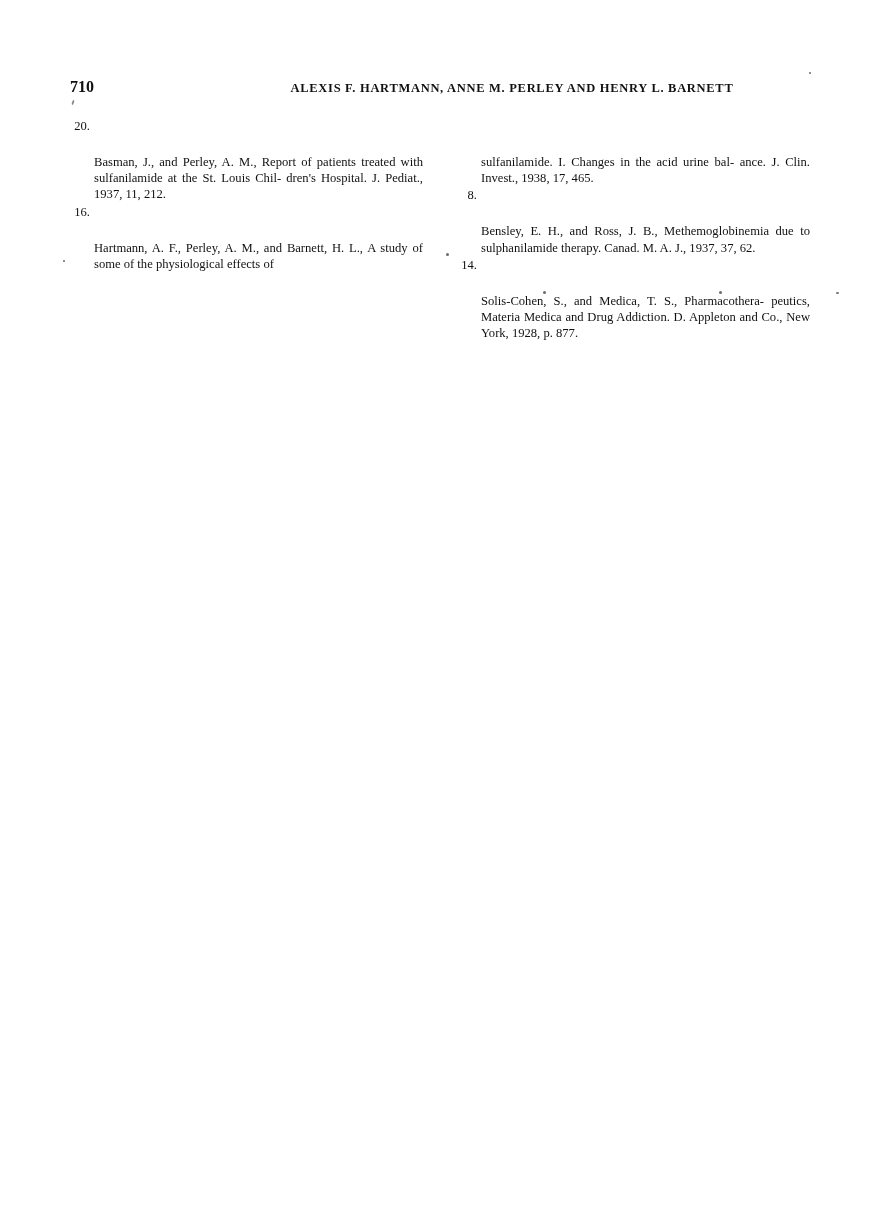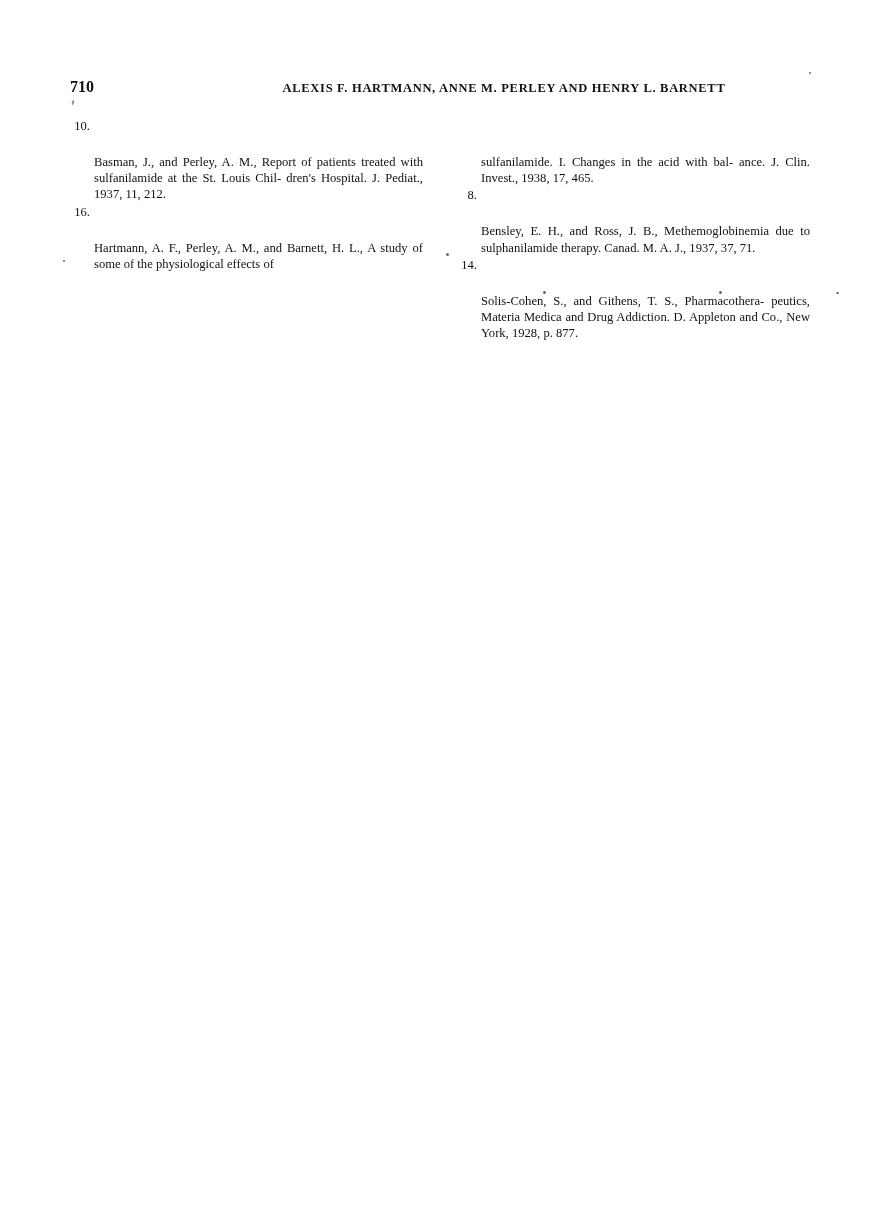--- a/index.html
+++ b/index.html
@@ -35,21 +35,21 @@
     left: 0;
     top: 0;
     font-family: "Liberation Serif", serif;
     font-size: 16px;
     font-weight: bold;
     letter-spacing: 0px;
     color: #111111;
   }
   .running-title {
     position: absolute;
-    left: 128px;
+    left: 136px;
     top: 3px;
     width: 612px;
     text-align: center;
     font-family: "Liberation Serif", serif;
     font-size: 12.5px;
     font-weight: bold;
     letter-spacing: 0.7px;
     color: #111111;
     white-space: nowrap;
   }
@@ -112,21 +112,21 @@
   <div class="header">
     <div class="folio">710</div>
     <div class="running-title">ALEXIS F. HARTMANN, ANNE M. PERLEY AND HENRY L. BARNETT</div>
   </div>
 
   <div class="columns">
 
     <div class="col">
 
       <div class="ref">
-        <div class="num">10.</div>
+        <div class="num">20.</div>
         <div class="body">
           <span>Basman, J., and Perley, A. M., Report of patients</span>
           <span>treated with sulfanilamide at the St. Louis Chil-</span>
           <span>dren's Hospital.  J. Pediat., 1937, 11, 212.</span>
         </div>
       </div>
 
 
       <div class="ref">
         <div class="num">16.</div>
@@ -136,38 +136,38 @@
         </div>
       </div>
 
     </div>
 
     <div class="col">
 
       <div class="ref cont">
         <div class="num"></div>
         <div class="body">
-          <span>sulfanilamide.  I. Changes in the acid with bal-</span>
+          <span>sulfanilamide.  I. Changes in the acid urine bal-</span>
           <span>ance.  J. Clin. Invest., 1938, 17, 465.</span>
         </div>
       </div>
 
       <div class="ref">
         <div class="num">8.</div>
         <div class="body">
           <span>Bensley, E. H., and Ross, J. B., Methemoglobinemia</span>
           <span>due to sulphanilamide therapy.  Canad. M. A. J.,</span>
-          <span>1937, 37, 71.</span>
+          <span>1937, 37, 62.</span>
         </div>
       </div>
 
       <div class="ref">
         <div class="num">14.</div>
         <div class="body">
-          <span>Solis-Cohen, S., and Githens, T. S., Pharmacothera-</span>
+          <span>Solis-Cohen, S., and Medica, T. S., Pharmacothera-</span>
           <span>peutics, Materia Medica and Drug Addiction.  D.</span>
           <span>Appleton and Co., New York, 1928, p. 877.</span>
         </div>
       </div>
 
     </div>
 
   </div>
 
   <div class="speck s1"></div>

